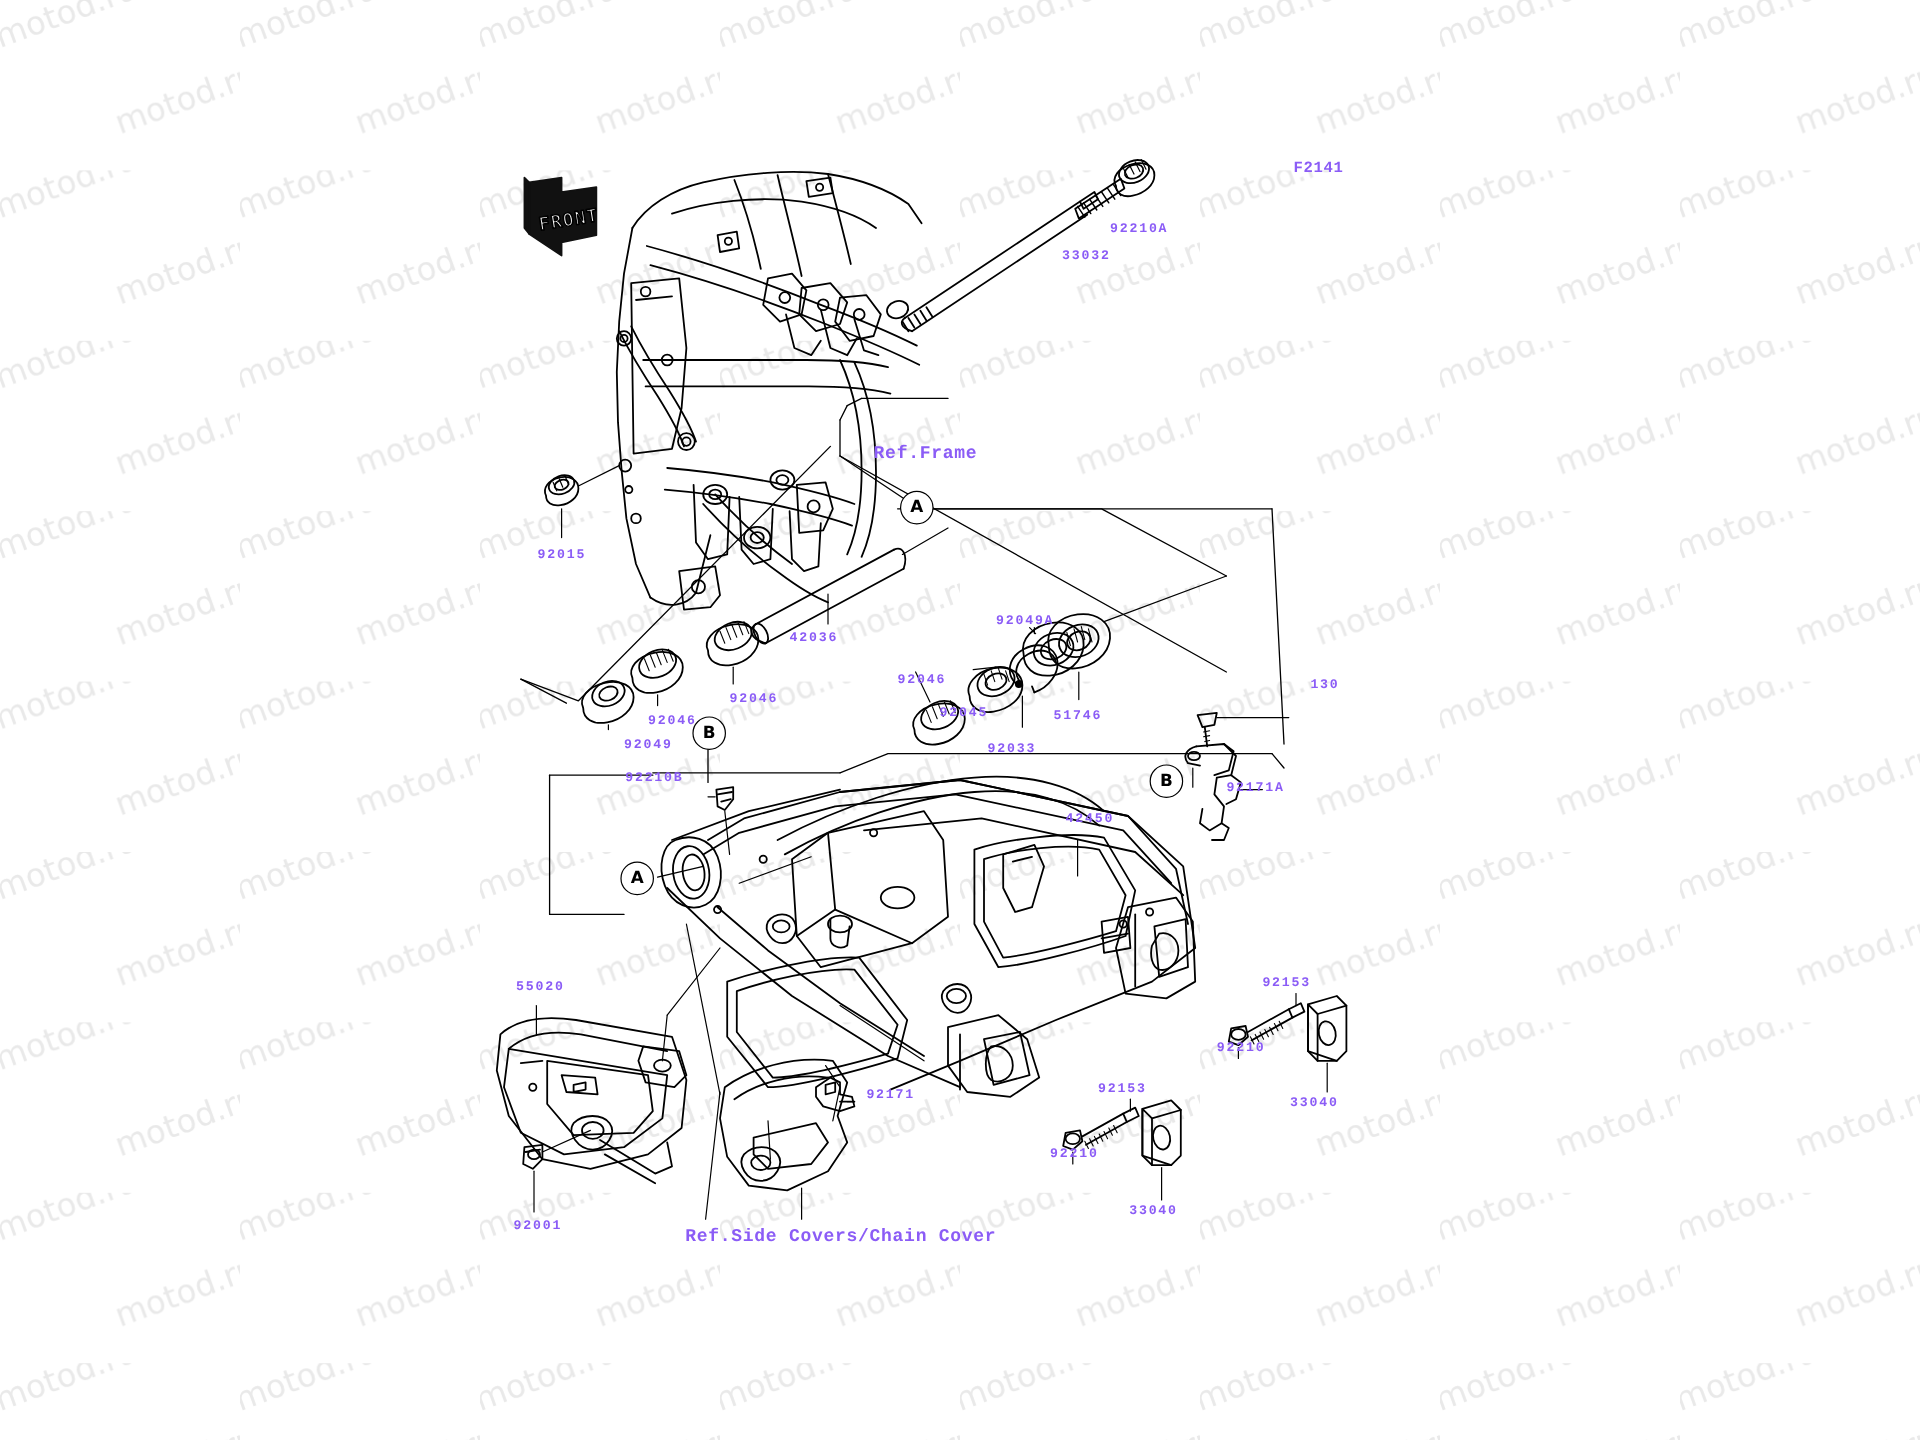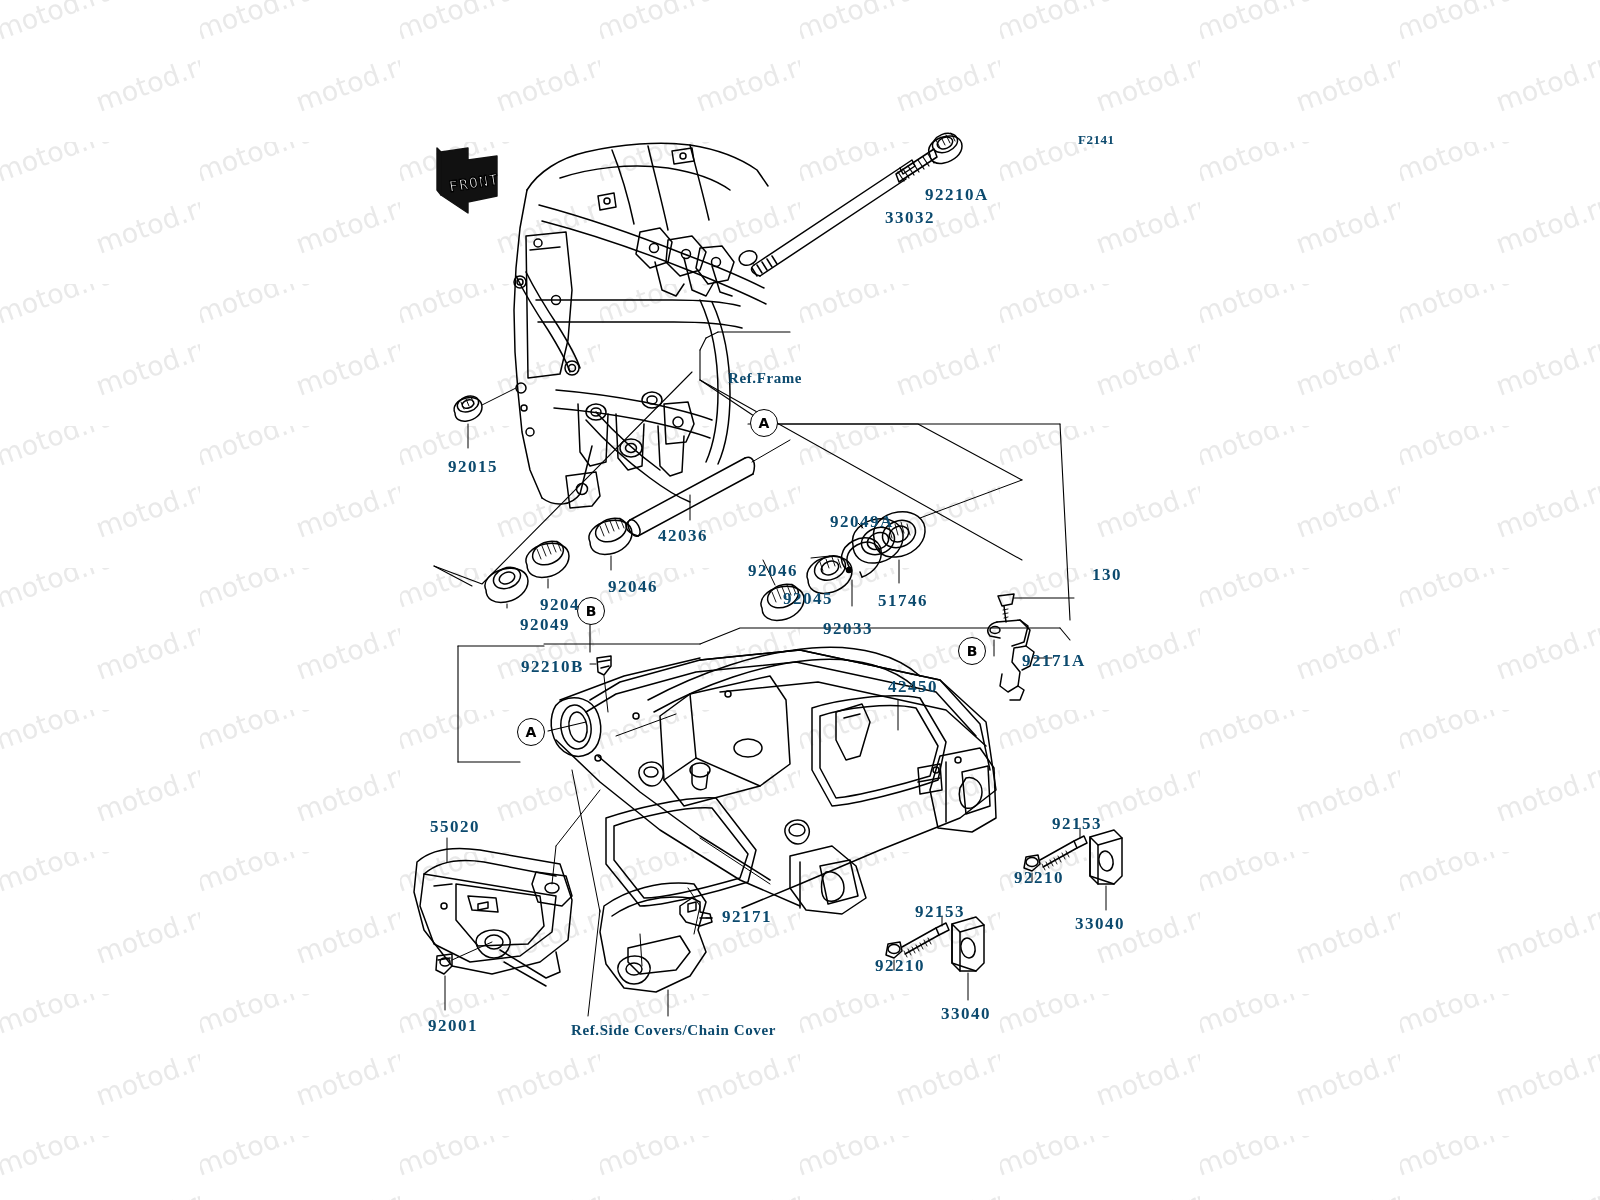--- a/index.html
+++ b/index.html
@@ -9,24 +9,24 @@
 
   
   #watermark{position:absolute;inset:0;z-index:1;pointer-events:none;overflow:hidden;}
   #watermark svg{position:absolute;top:0;left:0;}
 
   
   #art{position:absolute;top:0;left:0;z-index:2;}
 
   
   #labels{position:absolute;inset:0;z-index:3;}
-  .lbl{position:absolute;color:#0c4a6e;white-space:nowrap;
-       font-family:Liberation Serif, serif;
+  .lbl{position:absolute;color:#8b5cf6;white-space:nowrap;
+       font-family:Liberation Mono, monospace;
        font-weight:700;letter-spacing:1.5px;line-height:1;}
-  .pn{font-size:17px;}
+  .pn{font-size:11px;}
   .ref{font-size:15px;letter-spacing:0.6px;}
   .code{font-size:13px;font-weight:700;letter-spacing:0.5px;}
   .circ{position:absolute;width:26px;height:26px;border:1.7px solid #000;
         border-radius:50%;background:#fff;color:#000;font-size:14px;font-weight:700;
         display:flex;align-items:center;justify-content:center;
         font-family:"DejaVu Sans","Liberation Sans",sans-serif;}
 </style>
 </head>
 <body>
 
@@ -497,21 +497,21 @@
     <div class="lbl pn" style="left:830px;top:513px;">92049A</div>
     <div class="lbl pn" style="left:783px;top:546px;margin-top:44px;">92045</div>
     <div class="lbl pn" style="left:748px;top:562px;">92046</div>
     <div class="lbl pn" style="left:878px;top:592px;">51746</div>
     <div class="lbl pn" style="left:823px;top:620px;">92033</div>
     <div class="lbl pn" style="left:608px;top:578px;">92046</div>
     <div class="lbl pn" style="left:540px;top:596px;">92046</div>
     <div class="lbl pn" style="left:520px;top:616px;">92049</div>
     <div class="lbl pn" style="left:1092px;top:566px;">130</div>
     <div class="lbl pn" style="left:1022px;top:652px;">92171A</div>
-    <div class="lbl pn" style="left:521px;top:658px;">92210B</div>
+    <div class="lbl pn" style="left:521px;top:644px;">92210B</div>
     <div class="lbl pn" style="left:888px;top:678px;">42450</div>
     <div class="lbl pn" style="left:1052px;top:815px;">92153</div>
     <div class="lbl pn" style="left:1014px;top:869px;">92210</div>
     <div class="lbl pn" style="left:1075px;top:915px;">33040</div>
     <div class="lbl pn" style="left:430px;top:818px;">55020</div>
     <div class="lbl pn" style="left:722px;top:908px;">92171</div>
     <div class="lbl pn" style="left:915px;top:903px;">92153</div>
     <div class="lbl pn" style="left:875px;top:957px;">92210</div>
     <div class="lbl pn" style="left:941px;top:1005px;">33040</div>
     <div class="lbl pn" style="left:428px;top:1017px;">92001</div>

